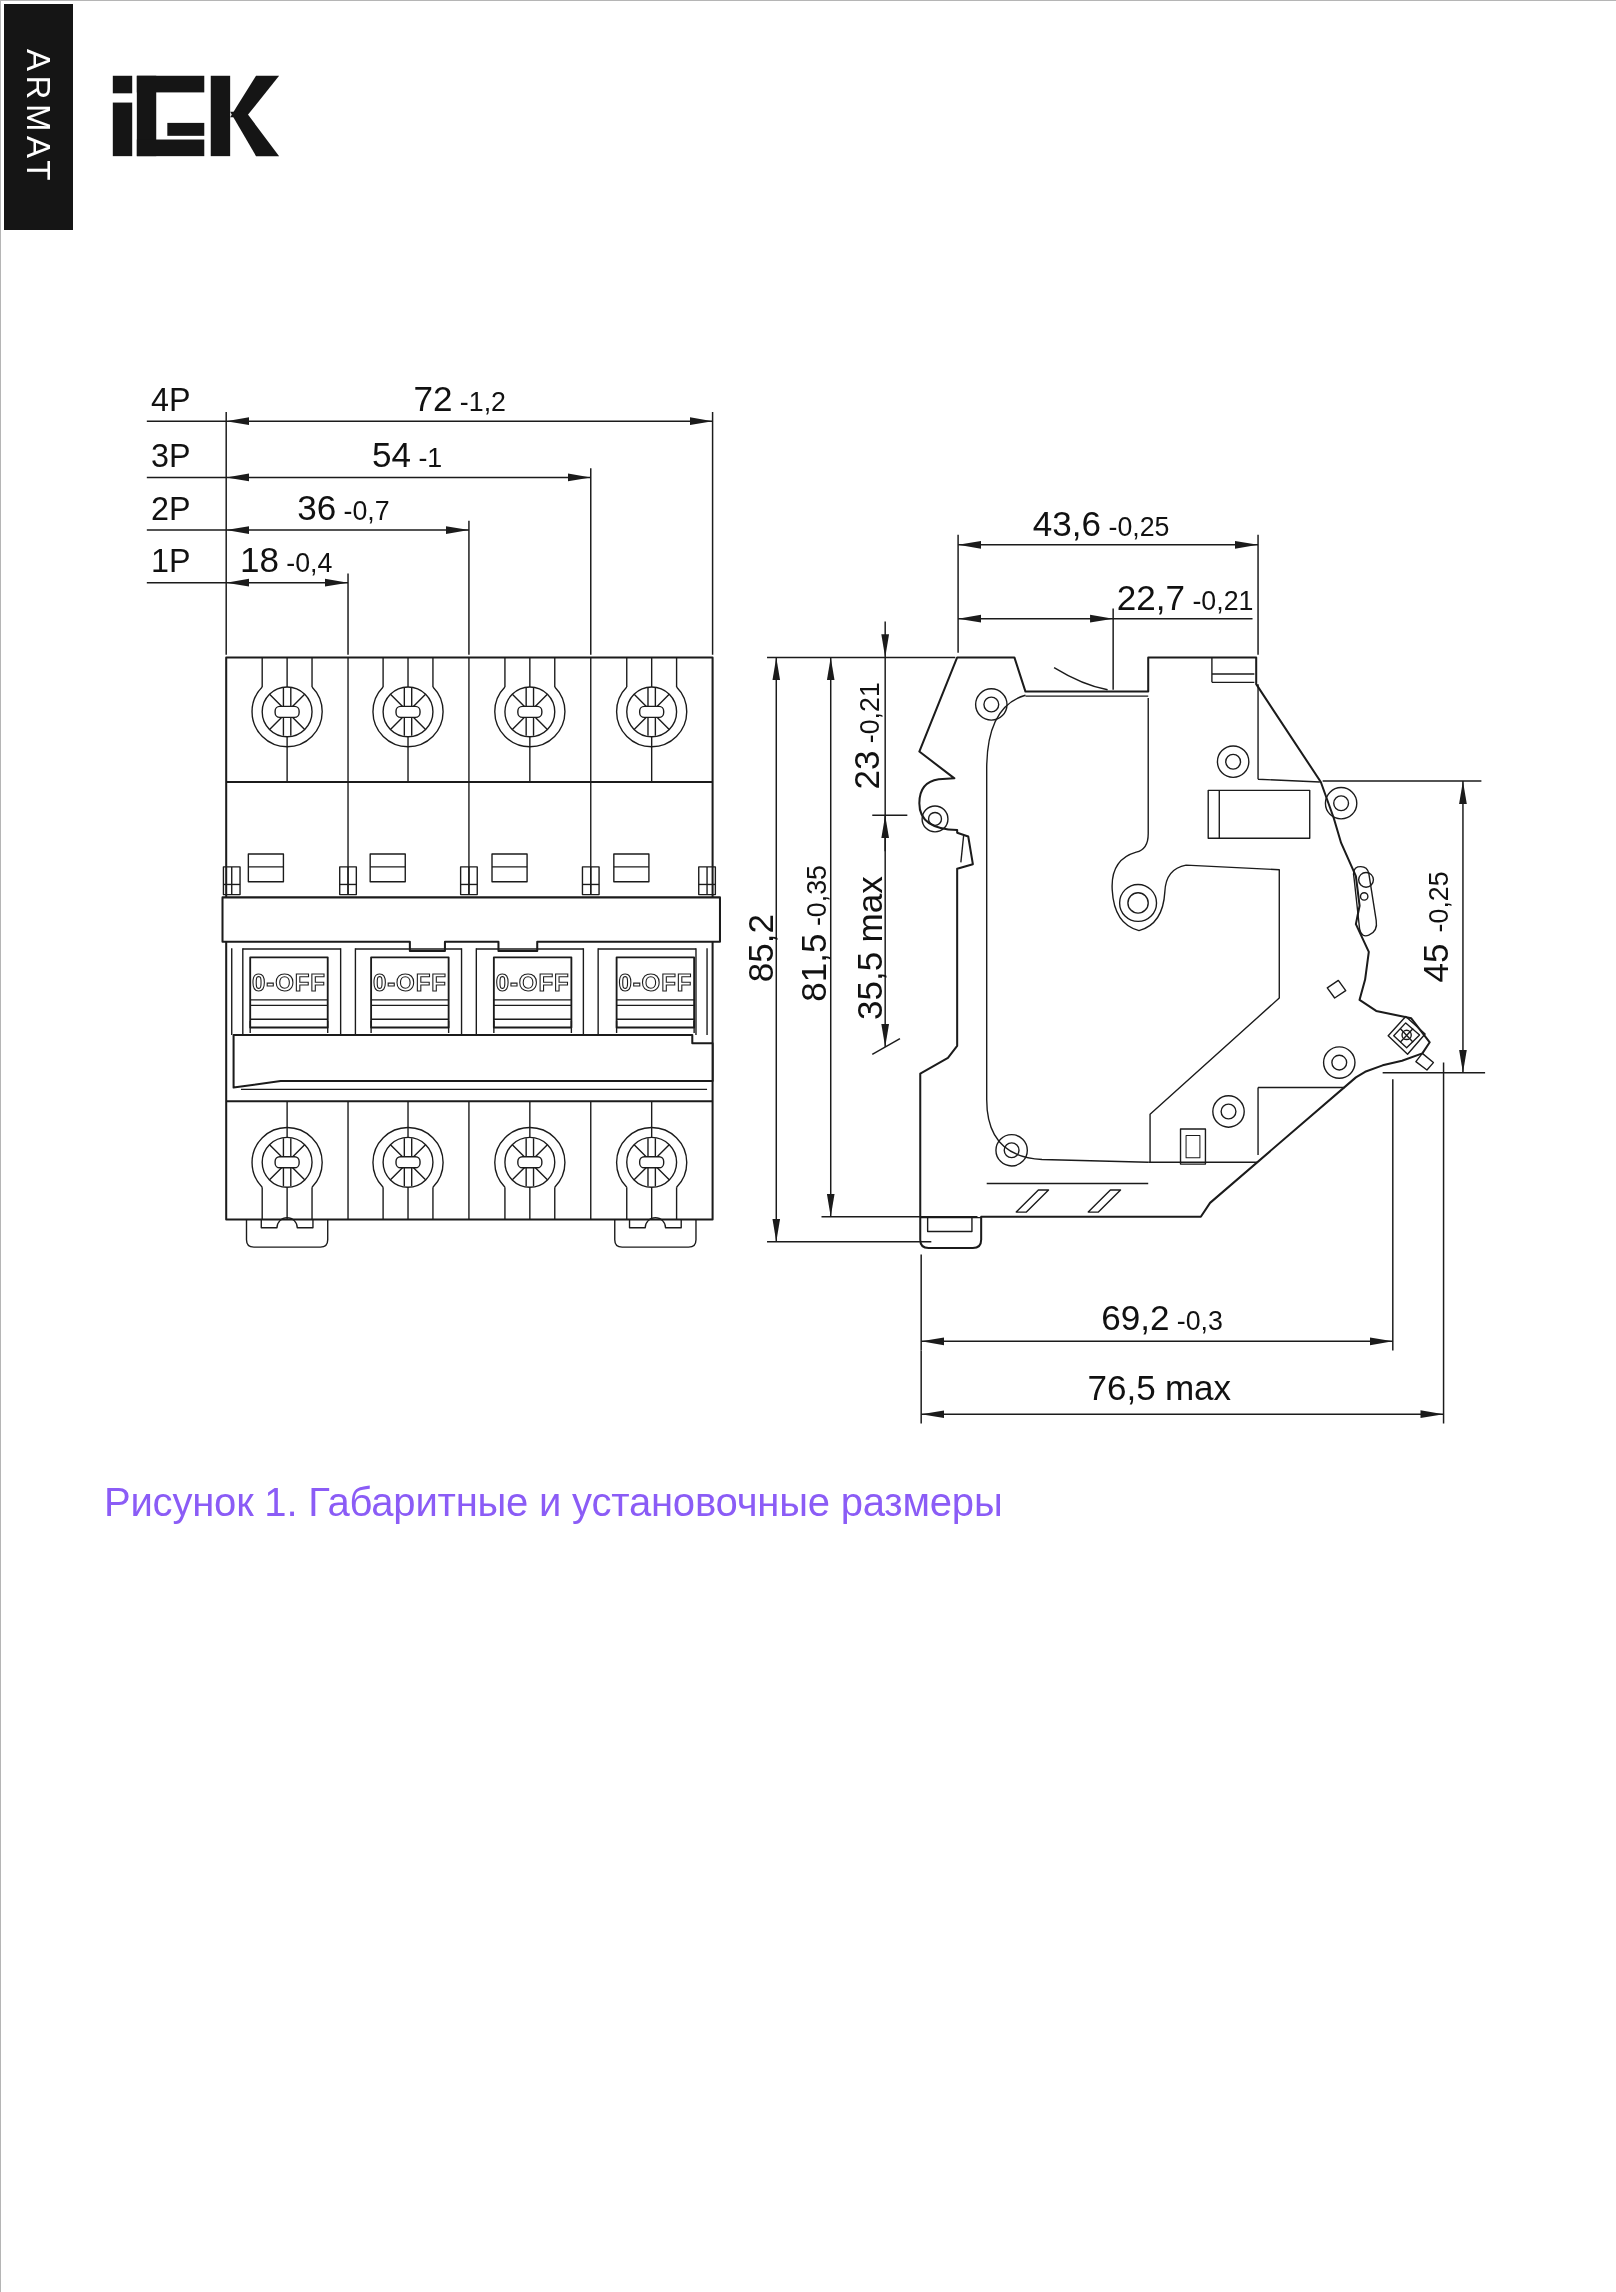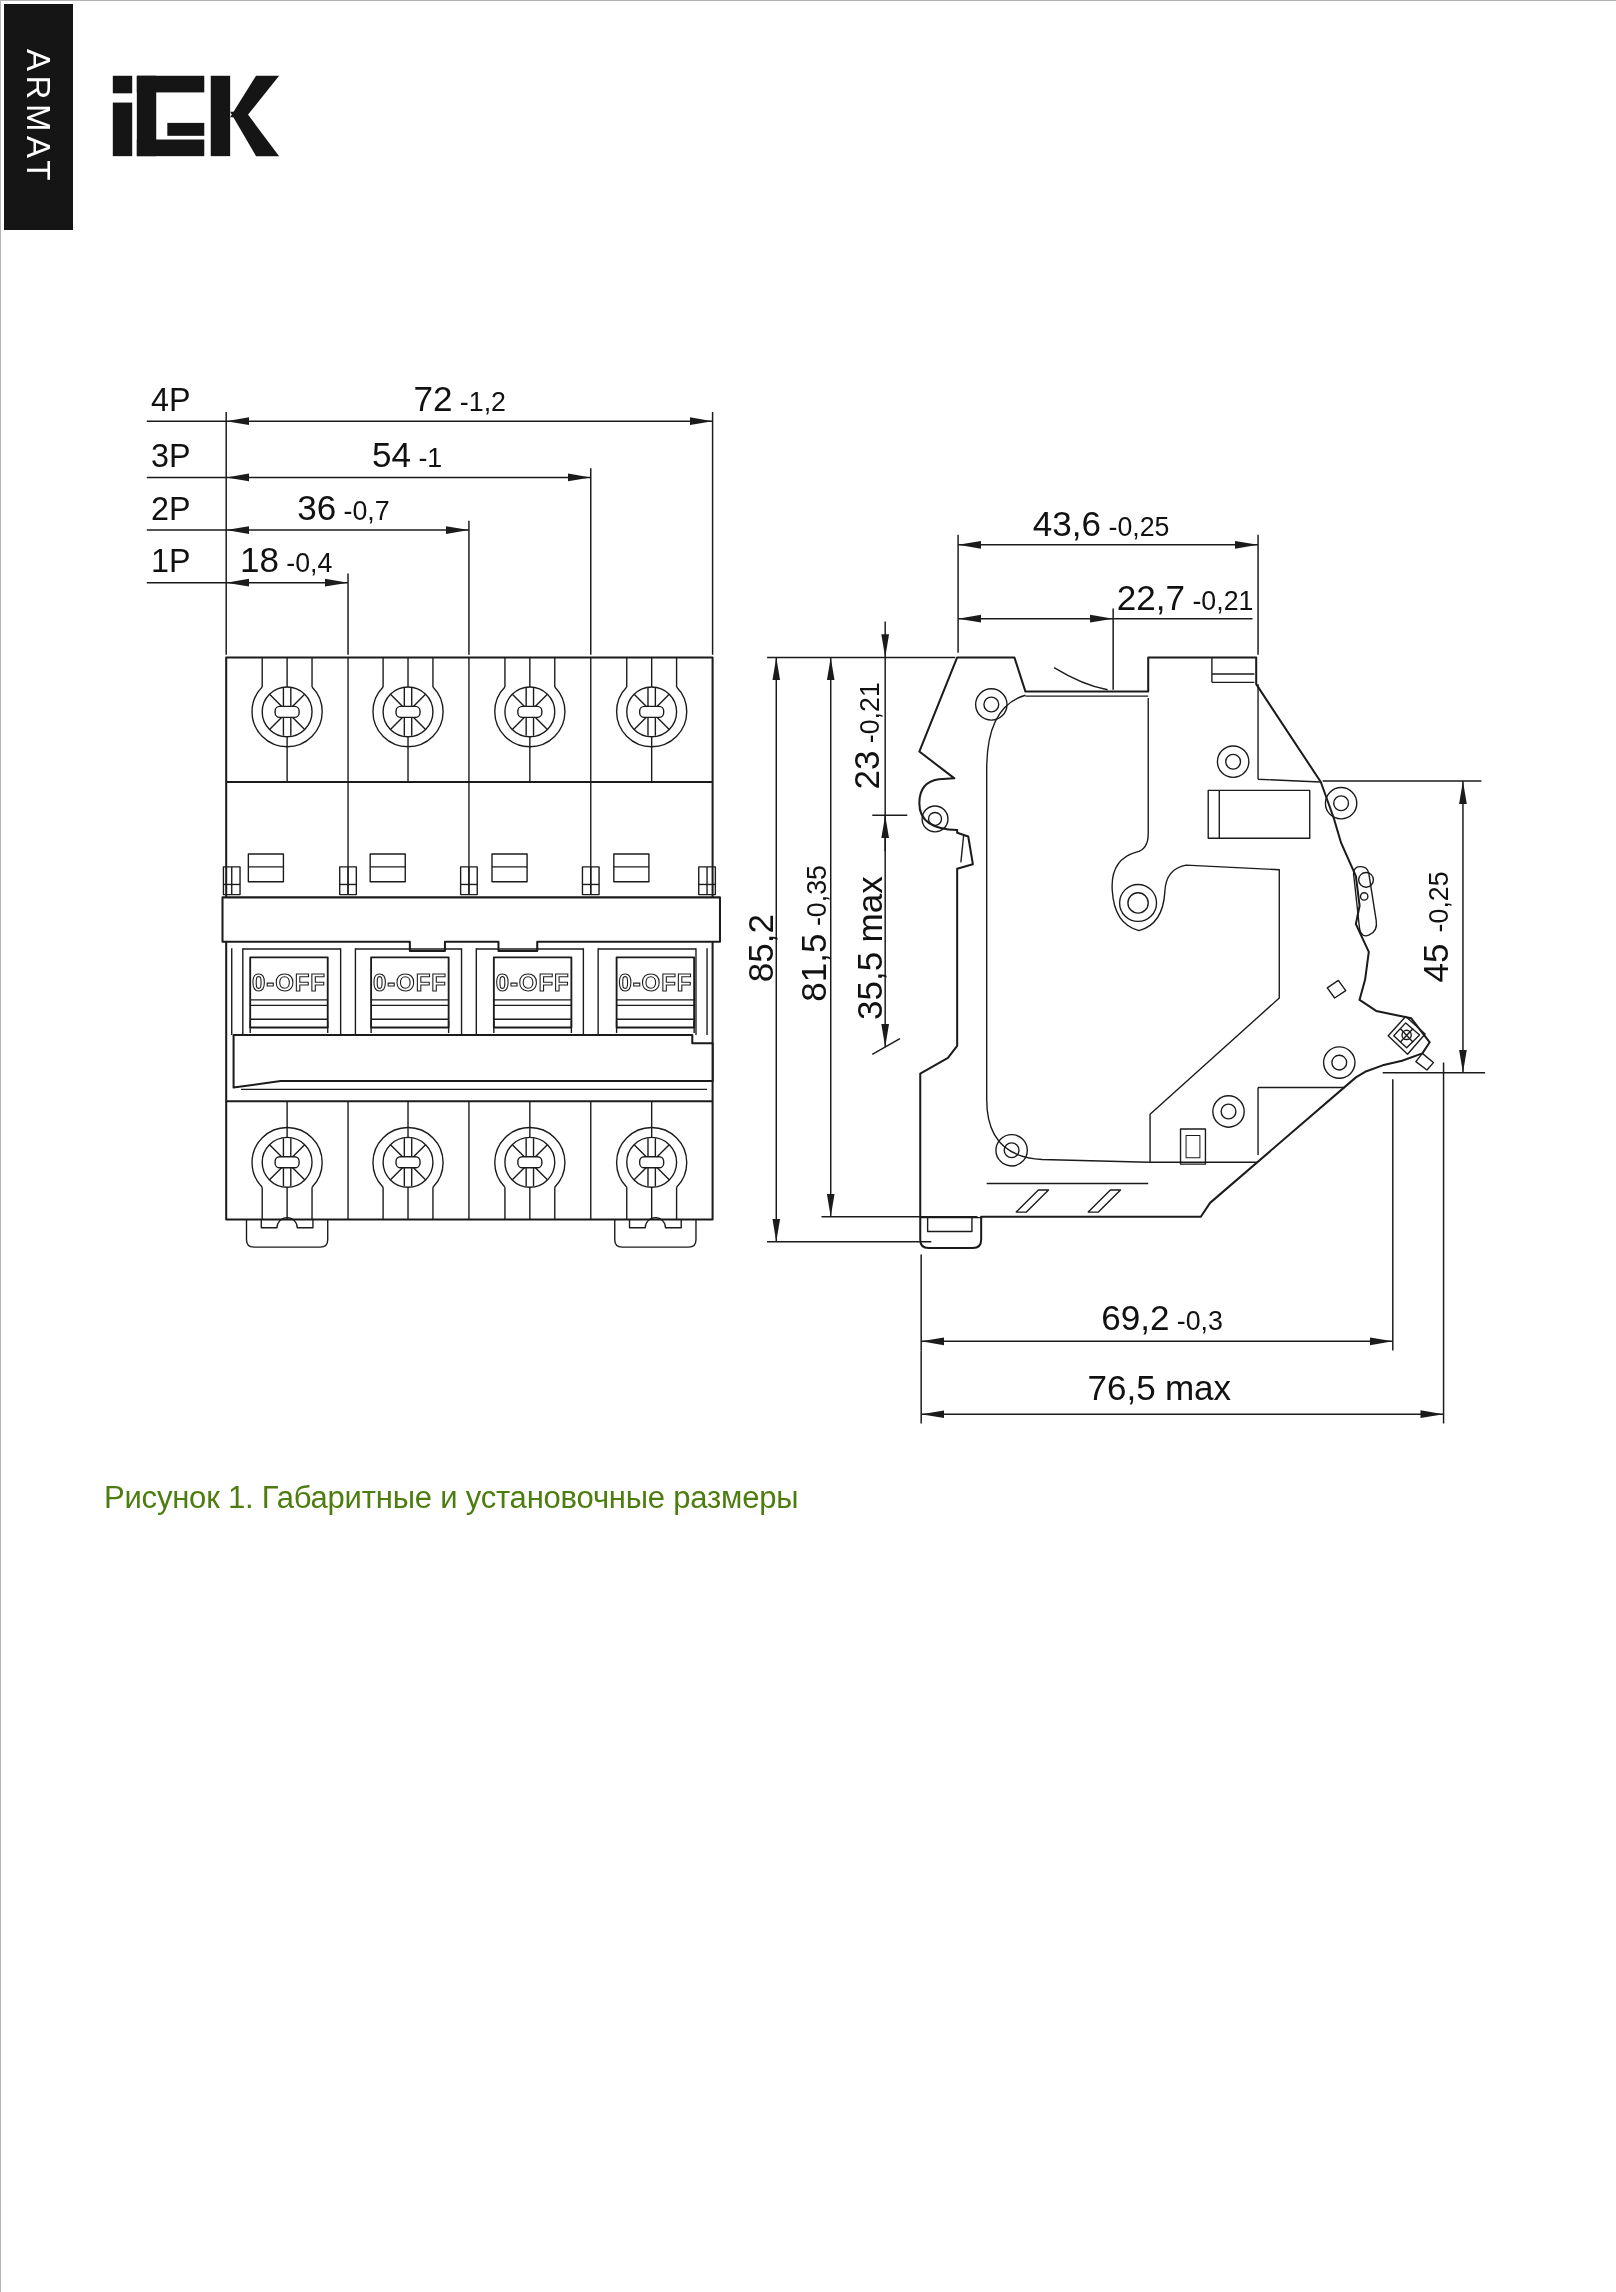--- a/index.html
+++ b/index.html
@@ -4,21 +4,21 @@
 <style>
   html,body{margin:0;padding:0;background:#e8e8e8;}
   #page{position:relative;width:1617px;height:2293px;background:#ffffff;
         border:1.8px solid #b5b5b5;box-sizing:border-box;overflow:hidden;
         font-family:"Liberation Sans","DejaVu Sans",sans-serif;}
   #brandbar{position:absolute;left:2.8px;top:2.8px;width:69px;height:226px;background:#151515;
             display:flex;align-items:center;justify-content:center;}
   #brandbar span{display:block;transform:rotate(90deg);color:#ffffff;font-size:33px;
                  letter-spacing:4.6px;font-weight:400;white-space:nowrap;}
   #logo{position:absolute;left:109px;top:72px;}
-  #caption{position:absolute;left:103px;top:1479px;font-size:31px;color:#4d7c0f;
+  #caption{position:absolute;left:103px;top:1479px;font-size:40px;color:#8b5cf6;
            letter-spacing:-0.2px;white-space:nowrap;}
   svg text{fill:#111;}
   .dv{font-size:38px;}
   .tol{font-size:29px;}
   .pl{font-size:35px;}
   .sw{font-size:26px;font-weight:700;fill:#ffffff;stroke:#1b1b1b;stroke-width:1.2px;letter-spacing:1px;}
   .ol{fill:none;stroke:#1b1b1b;stroke-width:2.2;stroke-linejoin:round;}
   .olw{fill:#ffffff;stroke:#1b1b1b;stroke-width:2.2;stroke-linejoin:round;}
   .thin{fill:none;stroke:#1b1b1b;stroke-width:1.5;stroke-linejoin:round;}
   .dim{fill:none;stroke:#1b1b1b;stroke-width:1.6;}

